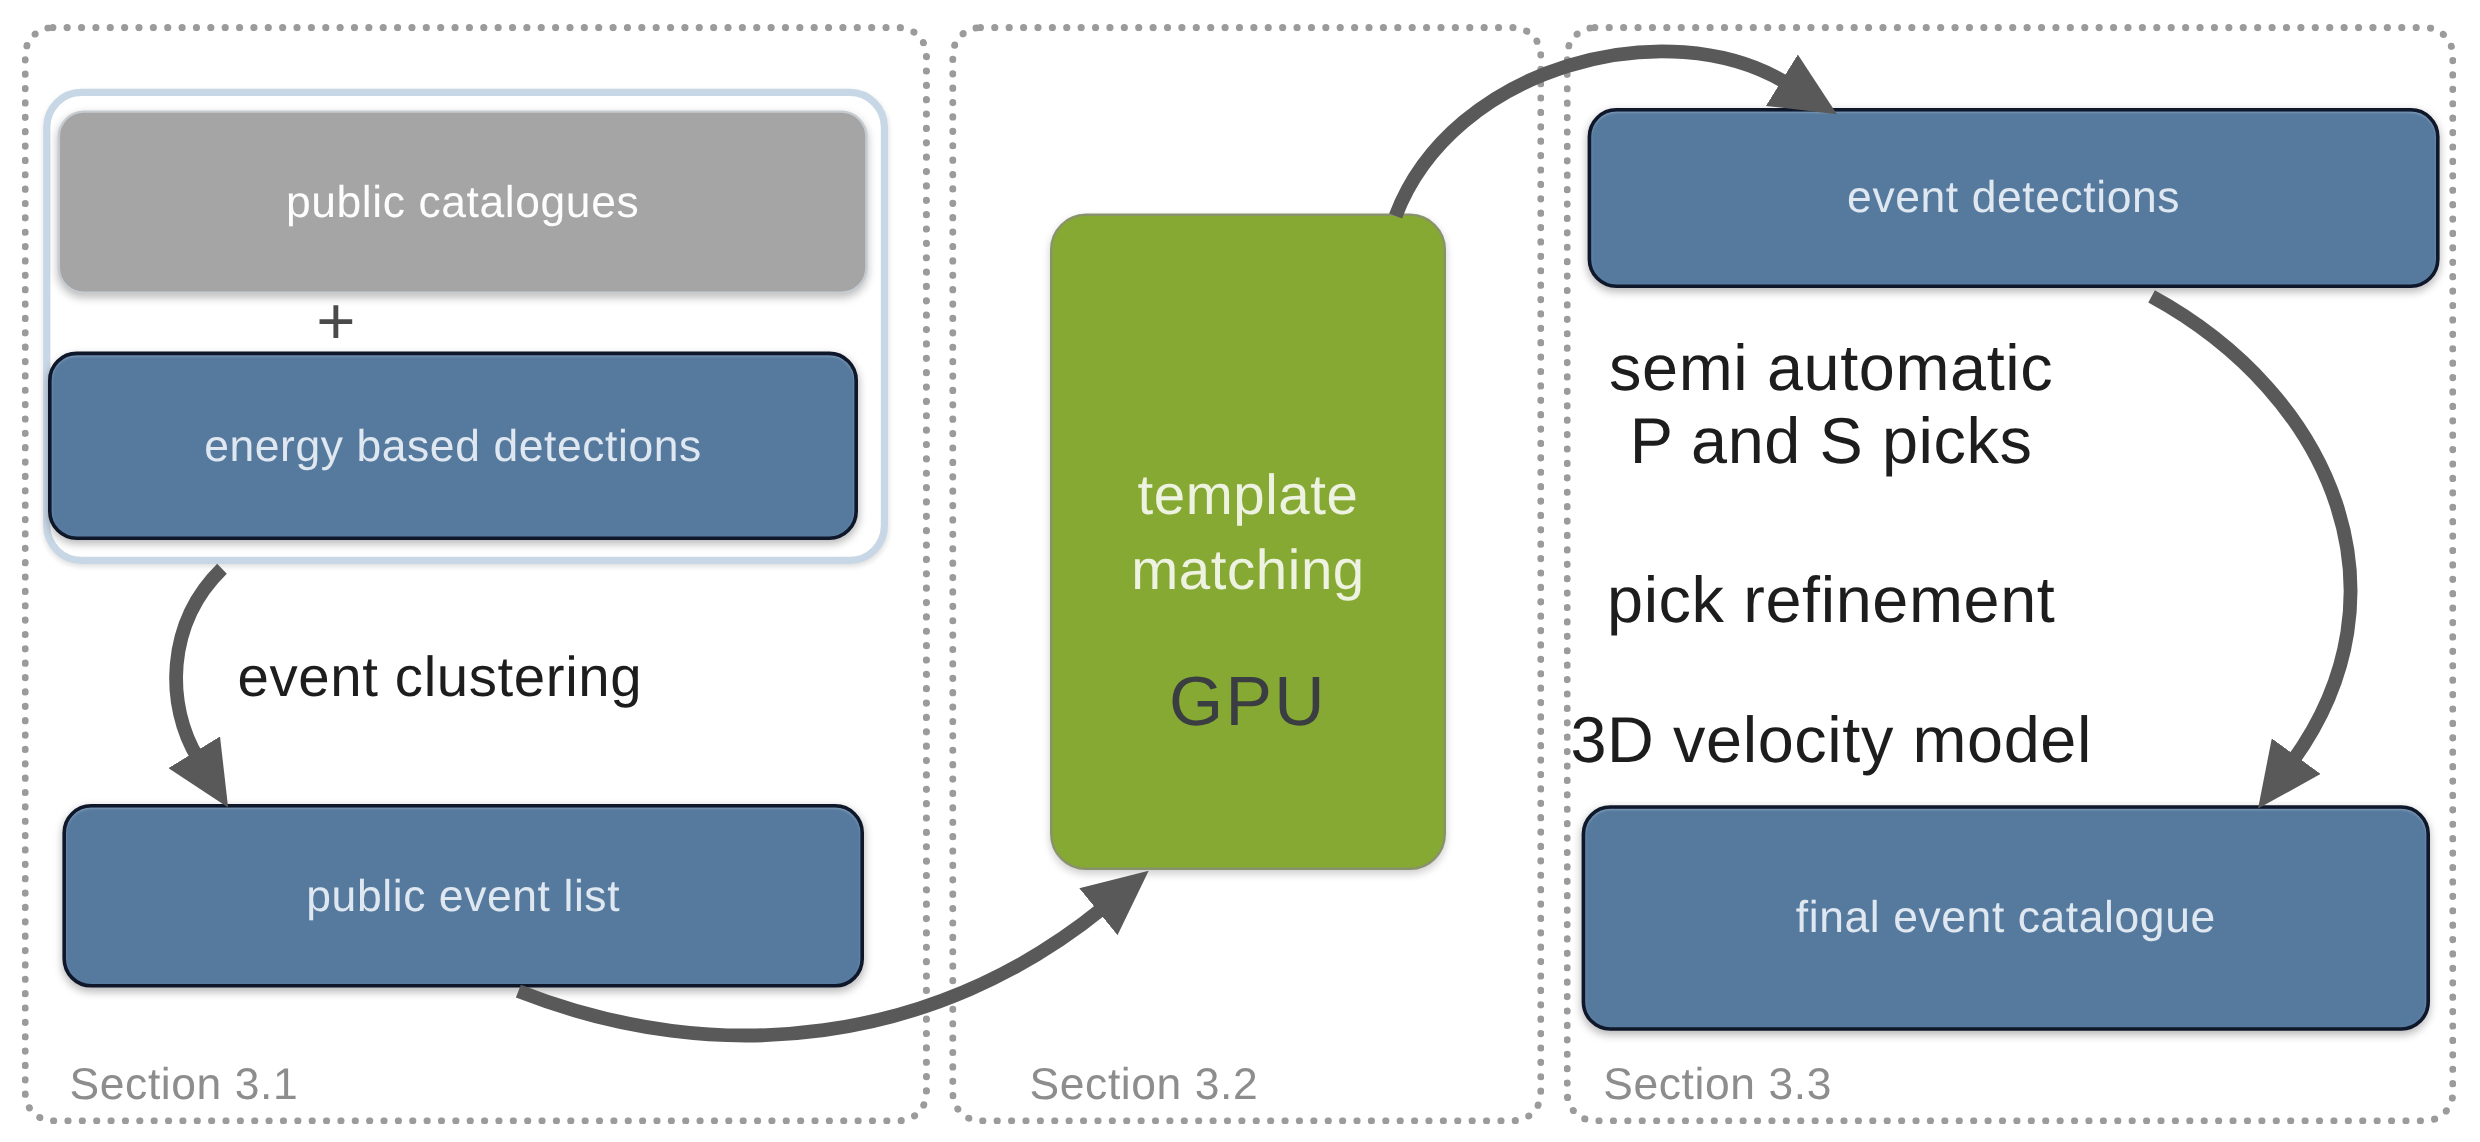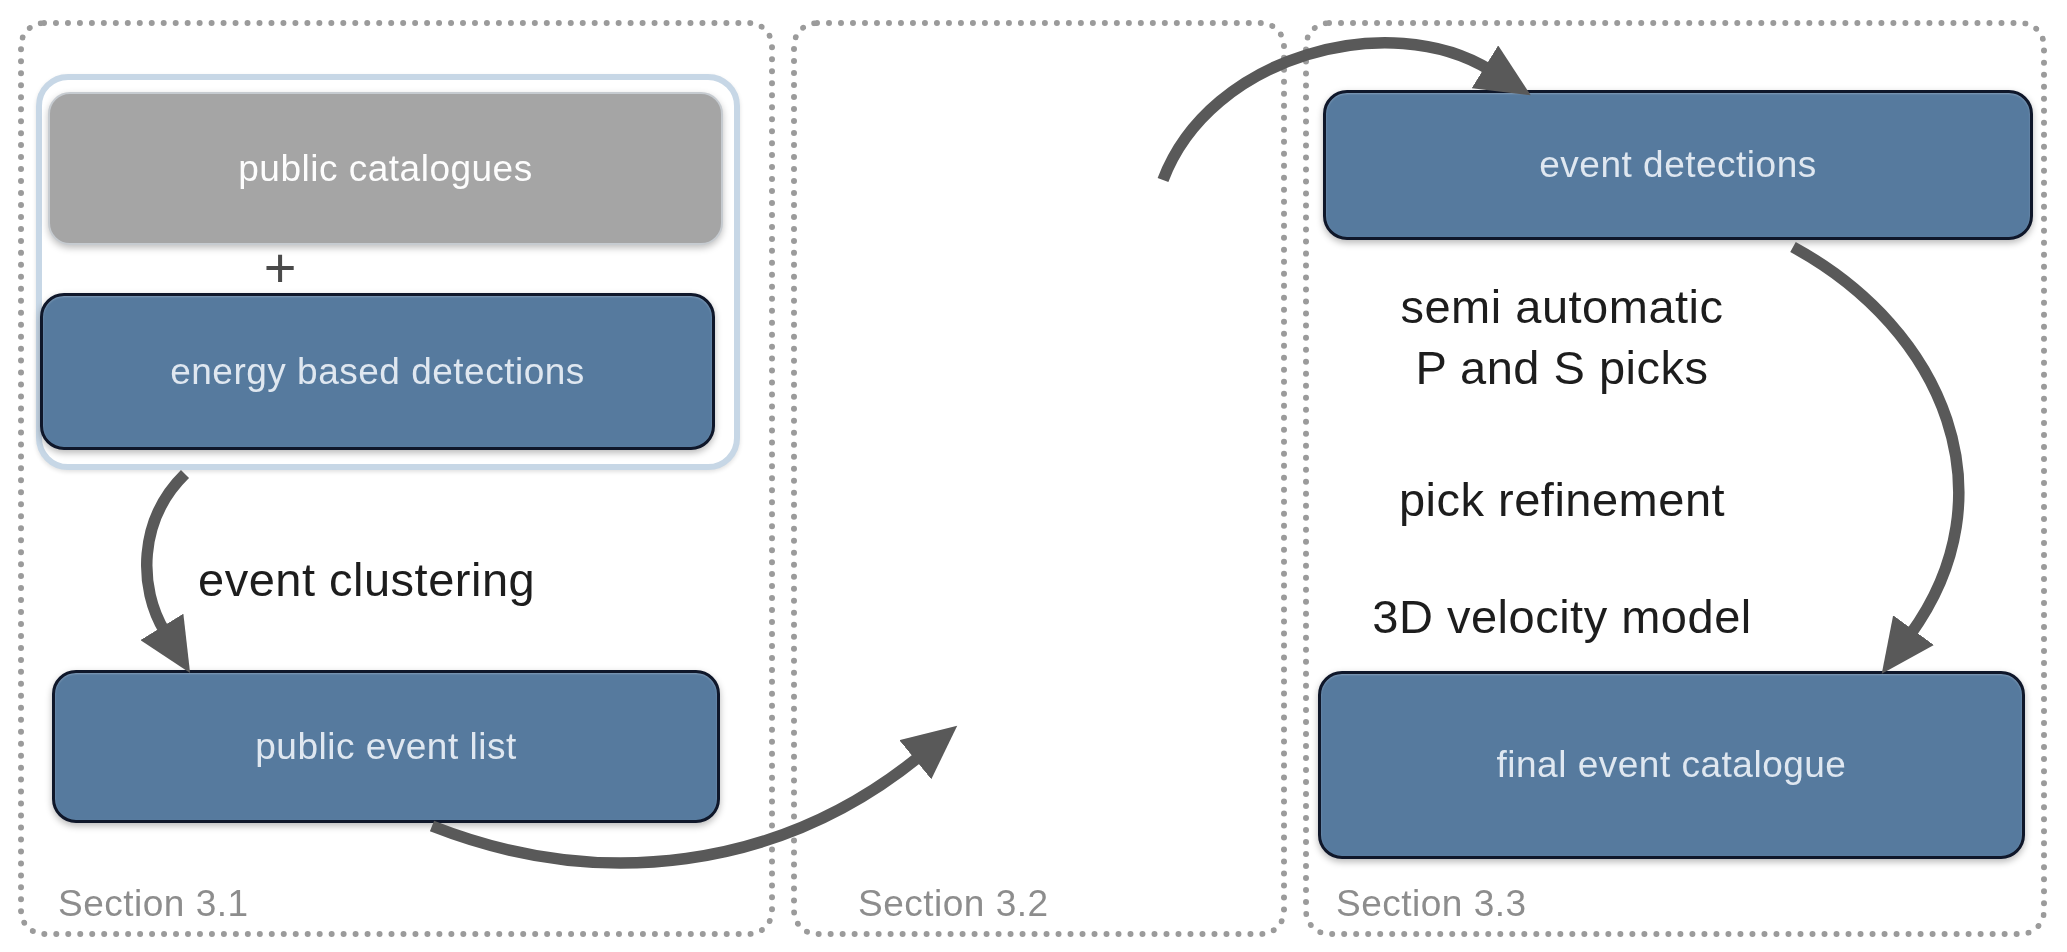--- a/index.html
+++ b/index.html
@@ -45,40 +45,40 @@
   #energy{left:40px;top:293px;width:675px;height:157px;}
   #master{left:52px;top:670px;width:668px;height:153px;}
   #evdet{left:1323px;top:90px;width:710px;height:150px;}
   #final{left:1318px;top:671px;width:707px;height:188px;}
 
   .plus{
     position:absolute;left:200px;top:240px;width:160px;text-align:center;
     font-size:56px;line-height:56px;color:#4a4a4a;
   }
   .flow-label{
-    position:absolute;left:198px;top:554px;
+    position:absolute;left:198px;top:538px;
     font-size:47px;line-height:52px;color:var(--text-dark,#1d1d1d);letter-spacing:0.5px;
   }
   .green-box{
     position:absolute;box-sizing:border-box;left:875px;top:178px;width:330px;height:547px;
     background:var(--green-box,#85a933);border:2px solid #88936c;border-radius:30px;
     box-shadow:0 3px 7px rgba(0,0,0,0.2);
   }
   .gb-line{
     position:absolute;left:0;right:0;text-align:center;
     font-size:47px;line-height:63px;color:var(--green-box-text,#eef2e0);letter-spacing:0.5px;
   }
   #tm1{top:200px;} #tm2{top:263px;}
   .gb-gpu{
     position:absolute;left:0;right:0;top:372px;text-align:center;
     font-size:58px;line-height:66px;color:var(--gpu-text,#3a3d41);letter-spacing:2px;
   }
   .rline{
-    position:absolute;left:1282px;width:560px;text-align:center;
-    font-size:47px;line-height:54px;color:var(--text-dark,#1d1d1d);letter-spacing:0.5px;
+    position:absolute;left:1246px;width:560px;text-align:center;
+    font-size:54px;line-height:54px;color:var(--text-dark,#1d1d1d);letter-spacing:0.5px;
   }
   #r1{top:280px;} #r2{top:341px;} #r3{top:473px;} #r4{top:590px;}
 
   .arrows{position:absolute;left:0;top:0;pointer-events:none;}
   .arrow-path{fill:none;stroke:var(--arrow,#595959);stroke-width:11.5px;}
   .arrow-head{fill:var(--arrow,#595959);}
 </style>
 </head>
 <body>
 
@@ -93,20 +93,25 @@
   <div class="node gray" id="pubcat">public catalogues</div>
 
   <div class="plus">+</div>
 
   <div class="node blue" id="energy">energy based detections</div>
 
   <div class="flow-label">event clustering</div>
 
   <div class="node blue" id="master">public event list</div>
 
+  <div class="green-box">
+    <div class="gb-line" id="tm1">template</div>
+    <div class="gb-line" id="tm2">matching</div>
+    <div class="gb-gpu">GPU</div>
+  </div>
 
   <div class="node blue" id="evdet">event detections</div>
 
   <div class="rline" id="r1">semi automatic</div>
   <div class="rline" id="r3">pick refinement</div>
   <div class="rline" id="r2">P and S picks</div>
   <div class="rline" id="r4">3D velocity model</div>
 
   <div class="node blue" id="final">final event catalogue</div>
 

